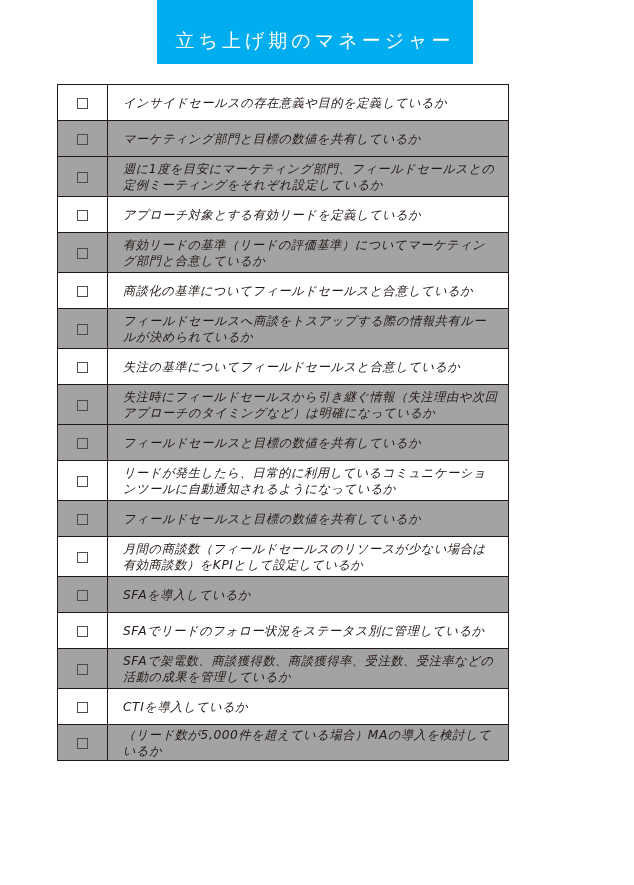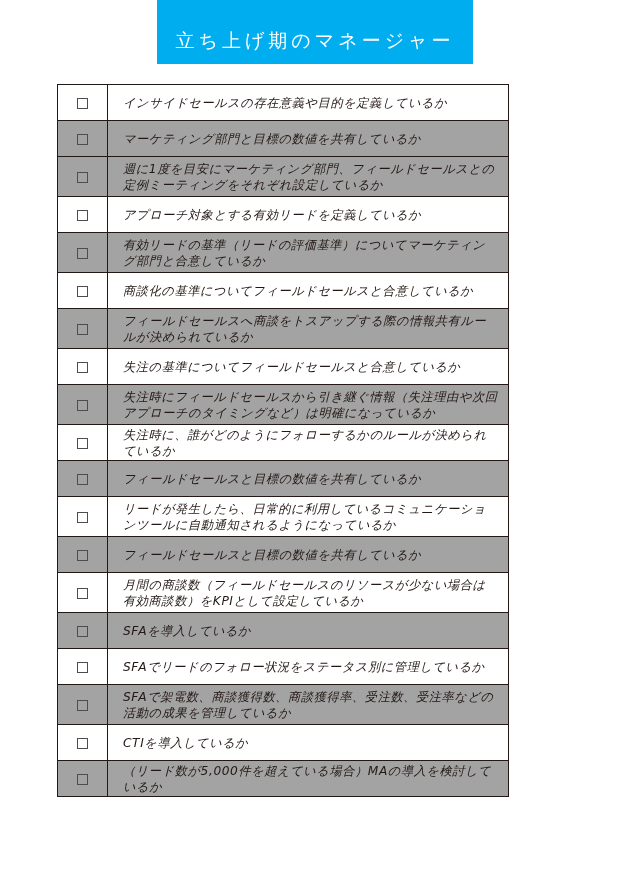--- a/index.html
+++ b/index.html
@@ -59,24 +59,20 @@
         <td class="txt-cell">フィールドセールスへ商談をトスアップする際の情報共有ルールが決められているか</td>
       </tr>
       <tr class="single">
         <td class="cb-cell"><span class="cb" role="checkbox" aria-checked="false"></span></td>
         <td class="txt-cell">失注の基準についてフィールドセールスと合意しているか</td>
       </tr>
       <tr class="alt double">
         <td class="cb-cell"><span class="cb" role="checkbox" aria-checked="false"></span></td>
         <td class="txt-cell">失注時にフィールドセールスから引き継ぐ情報（失注理由や次回アプローチのタイミングなど）は明確になっているか</td>
       </tr>
-      <tr class="single">
-        <td class="cb-cell"><span class="cb" role="checkbox" aria-checked="false"></span></td>
-        <td class="txt-cell">失注時に、誰がどのようにフォローするかのルールが決められているか</td>
-      </tr>
       <tr class="alt single">
         <td class="cb-cell"><span class="cb" role="checkbox" aria-checked="false"></span></td>
         <td class="txt-cell">フィールドセールスと目標の数値を共有しているか</td>
       </tr>
       <tr class="double">
         <td class="cb-cell"><span class="cb" role="checkbox" aria-checked="false"></span></td>
         <td class="txt-cell">リードが発生したら、日常的に利用しているコミュニケーションツールに自動通知されるようになっているか</td>
       </tr>
       <tr class="alt single">
         <td class="cb-cell"><span class="cb" role="checkbox" aria-checked="false"></span></td>

